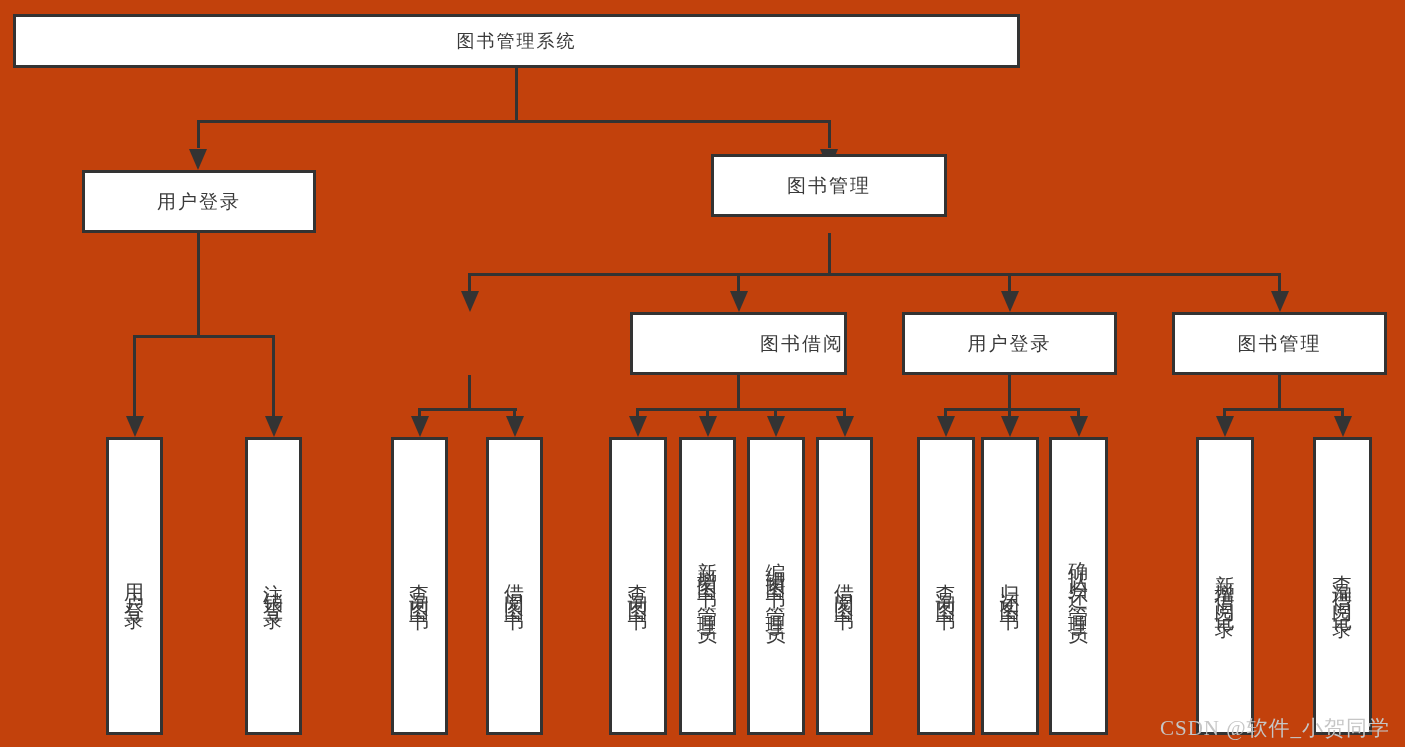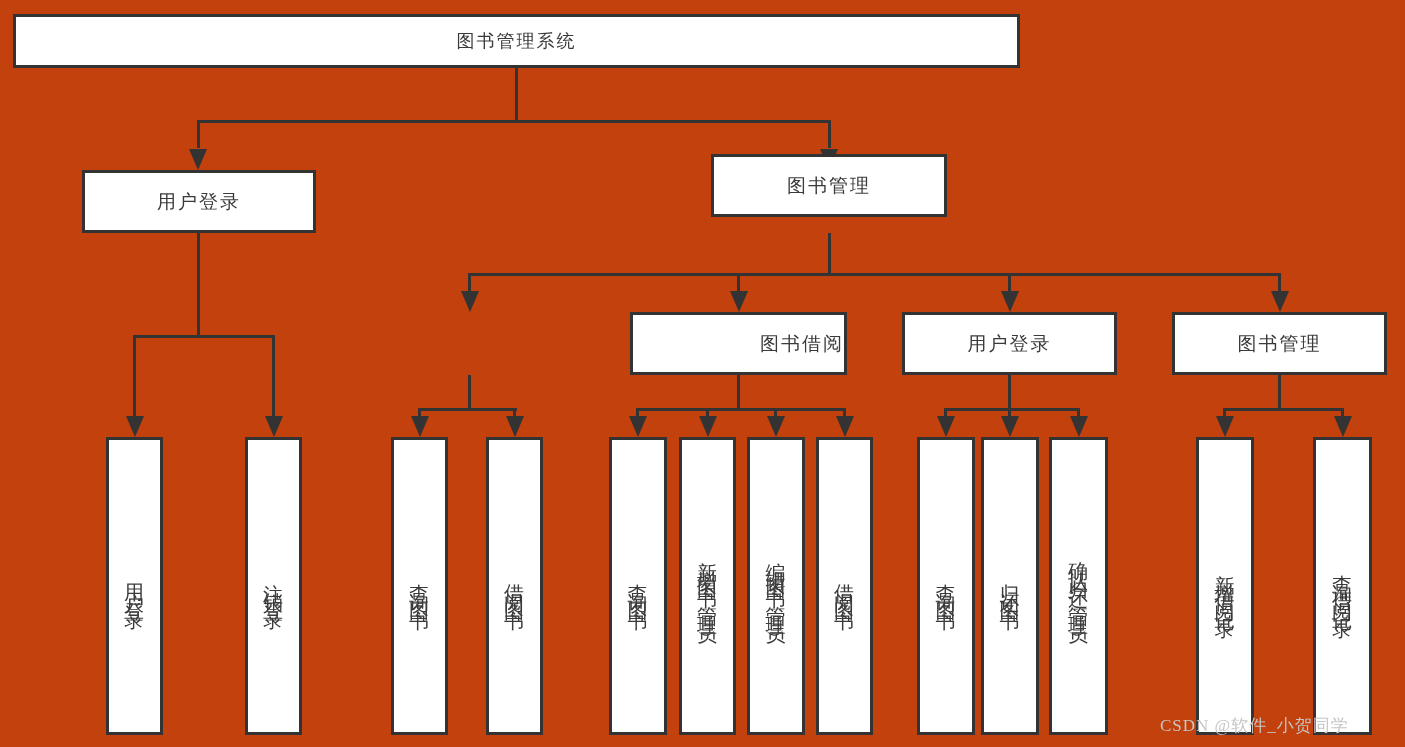--- a/index.html
+++ b/index.html
@@ -22,21 +22,21 @@
     font-size:20px;color:#3a3a3a;letter-spacing:9px;line-height:1;white-space:nowrap;
   }
   .vline{position:absolute;width:3px;background:#333333;z-index:1;}
   .hline{position:absolute;height:3px;background:#333333;z-index:1;}
   .arr{
     position:absolute;width:0;height:0;z-index:1;
     border-left:9px solid transparent;border-right:9px solid transparent;
     border-top:21px solid #333333;
   }
   .watermark{
-    position:absolute;left:1160px;top:714px;font-size:17px;color:#c6c6c6;
+    position:absolute;left:1160px;top:714px;font-size:21px;color:#c6c6c6;
     letter-spacing:1px;z-index:5;white-space:nowrap;
   }
 </style>
 </head>
 <body>
 
 <div id="stage">
 
   <div class="hbox" style="left:13px;top:14px;width:1007px;height:54px;font-size:18px;">
     <span>图书管理系统</span>

